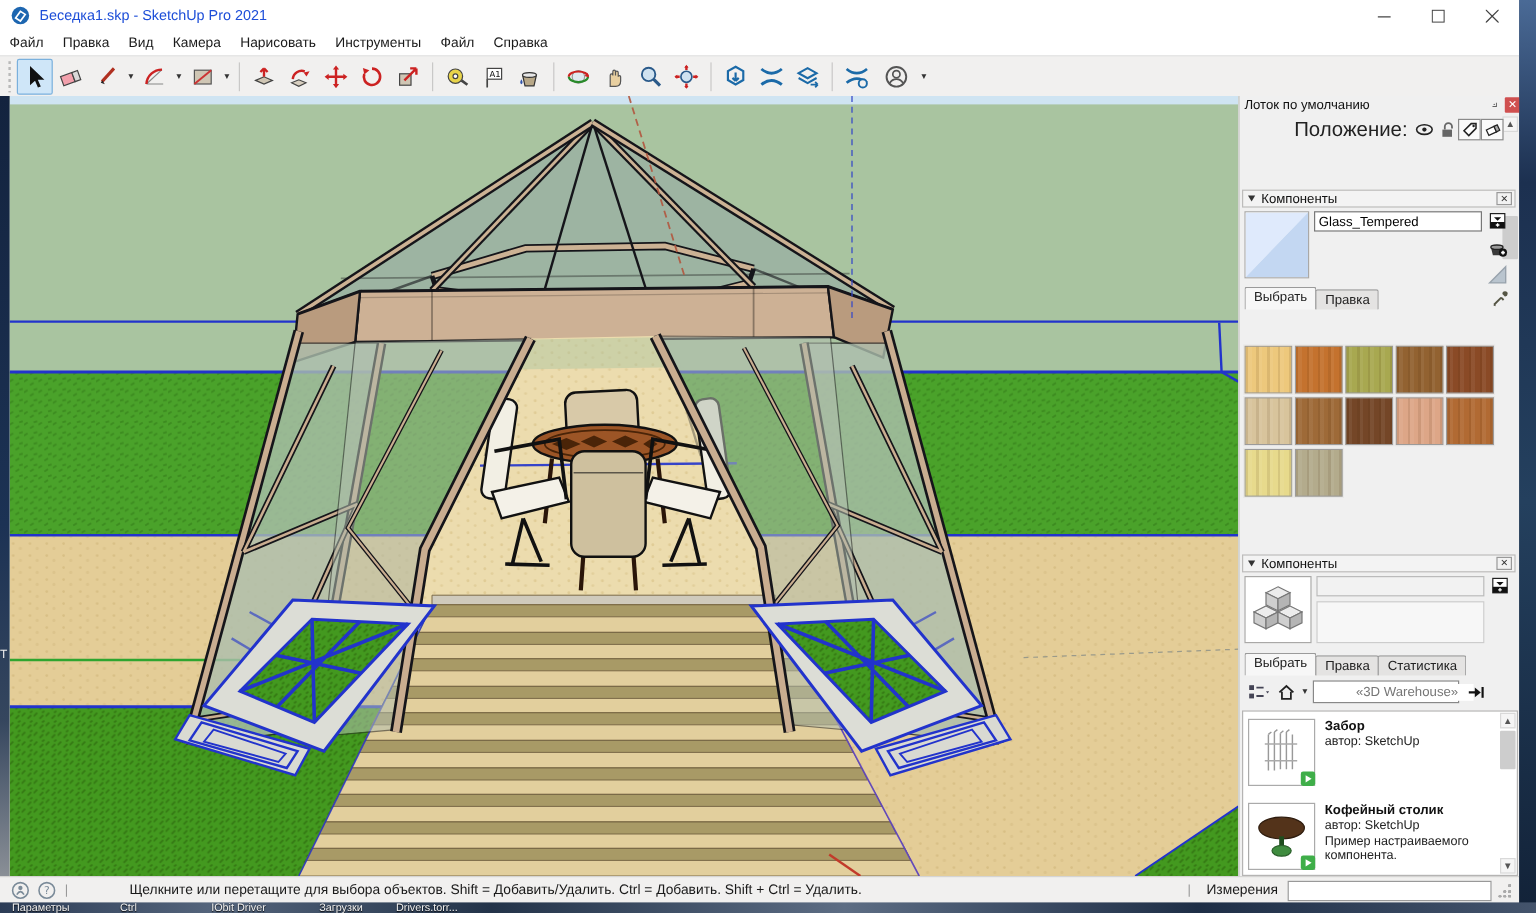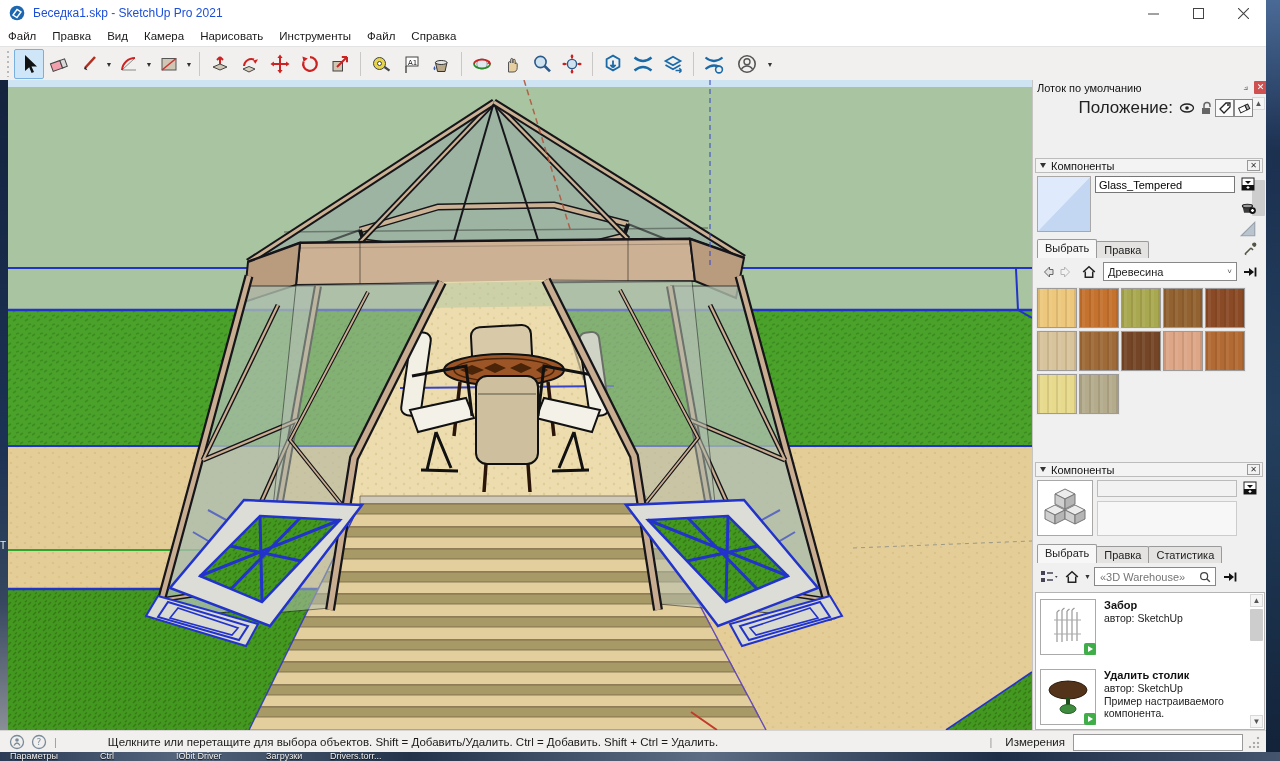--- a/index.html
+++ b/index.html
@@ -564,40 +564,20 @@
       <span class="tab active">Выбрать</span>
       <span class="tab">Правка</span>
     </div>
     <div class="minibtn" style="left:208px;top:160px">
         <svg width="16" height="16" viewBox="0 0 16 16">
           <path d="M3 13 l6-6 M9 7 l2 2" stroke="#554" stroke-width="1.6"></path>
           <path d="M10 4 a2.2 2.2 0 1 1 2 2 l-2-2z" fill="#554"></path>
           <path d="M2.5 13.5 l2 .7 -.7-2z" fill="#554"></path>
         </svg>
       </div>
-    <div class="navrow" style="left:6px;top:182px;width:222px">
-      <svg width="17" height="16" viewBox="0 0 16 16">
-          <path d="M10 3 L5 8 l5 5 V10.5 H13.5 V5.5 H10z" fill="#e2e2e2" stroke="#666"></path>
-        </svg>
-      <svg width="17" height="16" viewBox="0 0 16 16" style="margin-left:2px">
-          <path d="M6 3 L11 8 l-5 5 V10.5 H2.5 V5.5 H6z" fill="#f2f2f2" stroke="#b5b5b5"></path>
-        </svg>
-      <svg width="18" height="17" viewBox="0 0 16 16" style="margin-left:5px">
-          <path d="M2.5 8.5 L8 3.5 l5.5 5 M4.5 8 V13.5 h7 V8" fill="none" stroke="#222" stroke-width="1.4"></path>
-        </svg>
-      <div class="dropdown" style="width:134px;margin-left:5px">
-        <span>Древесина</span>
-        <span class="dcaret">˅</span>
-      </div>
-      <svg width="18" height="16" viewBox="0 0 16 16" style="margin-left:4px">
-          <path d="M2 8 h7" stroke="#111" stroke-width="2"></path>
-          <path d="M7 4 l5 4 -5 4z" fill="#111"></path>
-          <rect x="12.6" y="3.5" width="1.8" height="9" fill="#111"></rect>
-        </svg>
-    </div>
     <div class="swatches">
       <div class="swatch" style="background: rgb(237, 200, 124);"></div>
       <div class="swatch" style="background: rgb(196, 114, 46);"></div>
       <div class="swatch" style="background: rgb(168, 168, 80);"></div>
       <div class="swatch" style="background: rgb(146, 98, 49);"></div>
       <div class="swatch" style="background: rgb(138, 74, 38);"></div>
       <div class="swatch" style="background: rgb(216, 196, 156);"></div>
       <div class="swatch" style="background: rgb(158, 106, 56);"></div>
       <div class="swatch" style="background: rgb(116, 70, 39);"></div>
       <div class="swatch" style="background: rgb(221, 166, 135);"></div>
@@ -646,21 +626,21 @@
           <rect x="1" y="2" width="4" height="4" fill="#445"></rect>
           <rect x="1" y="9" width="4" height="4" fill="#445"></rect>
           <path d="M7 4 h6 M7 11 h6" stroke="#445" stroke-width="1.6"></path>
           <path d="M15 7 l2.6 0 -1.3 2z" fill="#445"></path>
         </svg>
       <svg width="18" height="17" viewBox="0 0 16 16" style="margin-left:4px">
           <path d="M2.5 8.5 L8 3.5 l5.5 5 M4.5 8 V13.5 h7 V8" fill="none" stroke="#222" stroke-width="1.4"></path>
         </svg>
       <span style="font-size:7px;color:#333;margin:0 3px">▼</span>
       <div class="searchbox" style="position:static;width:122px">
-        <input style="border: none; outline: none; width: 100px; font-size: 11px; color: rgb(119, 119, 119); font-family: inherit;" placeholder="«3D Warehouse»">
+        <input style="border: none; outline: none; width: 100px; font-size: 11px; color: rgb(119, 119, 119); font-family: inherit; margin-left: 30px;" placeholder="«3D Warehouse»">
         <svg width="14" height="14" viewBox="0 0 16 16">
             <circle cx="7" cy="7" r="4" fill="none" stroke="#444" stroke-width="1.4"></circle>
             <path d="M10 10 l3.5 3.5" stroke="#444" stroke-width="1.6"></path>
           </svg>
       </div>
       <svg width="18" height="16" viewBox="0 0 16 16" style="margin-left:5px">
           <path d="M2 8 h7" stroke="#111" stroke-width="2"></path>
           <path d="M7 4 l5 4 -5 4z" fill="#111"></path>
           <rect x="12.6" y="3.5" width="1.8" height="9" fill="#111"></rect>
         </svg>
@@ -683,21 +663,21 @@
       </div>
       <div class="compitem" style="top:76px;height:62px">
         <div class="cthumb">
           <svg width="54" height="54" viewBox="0 0 54 54">
               <ellipse cx="27" cy="20" rx="19" ry="9" fill="#53331a" stroke="#2e1c0e"></ellipse>
               <rect x="25" y="27" width="4" height="9" fill="#1e4d1e"></rect>
               <ellipse cx="27" cy="39" rx="8" ry="4.5" fill="#3f8c3f" stroke="#2a5f2a"></ellipse>
             </svg>
           <div class="badge"></div>
         </div>
-        <span class="ctitle">Удалить столик</span>
+        <span class="ctitle">Кофейный столик</span>
         <span class="cauthor">автор: SketchUp</span>
         <span class="cdesc">Пример настраиваемого компонента.</span>
       </div>
 
       <div class="vscroll-arrow" style="right:1px;top:1px">▲</div>
       <div class="vthumb" style="right:1px;top:16px;height:32px"></div>
       <div class="vscroll-arrow" style="right:1px;bottom:1px">▼</div>
     </div>
   </div>
 

